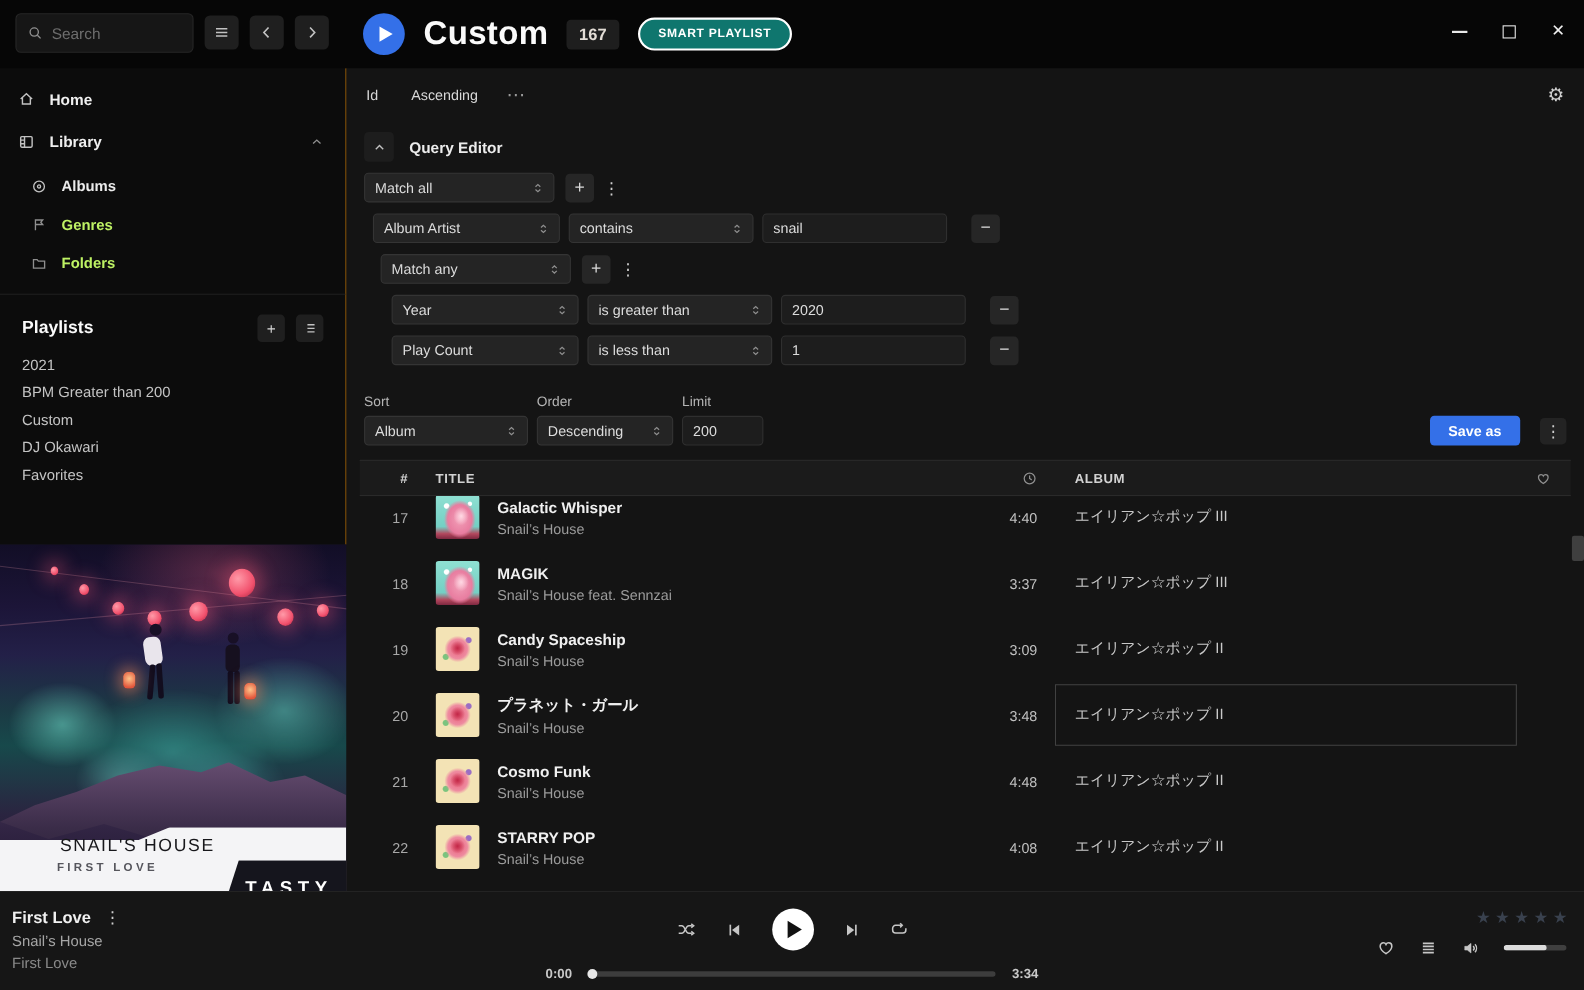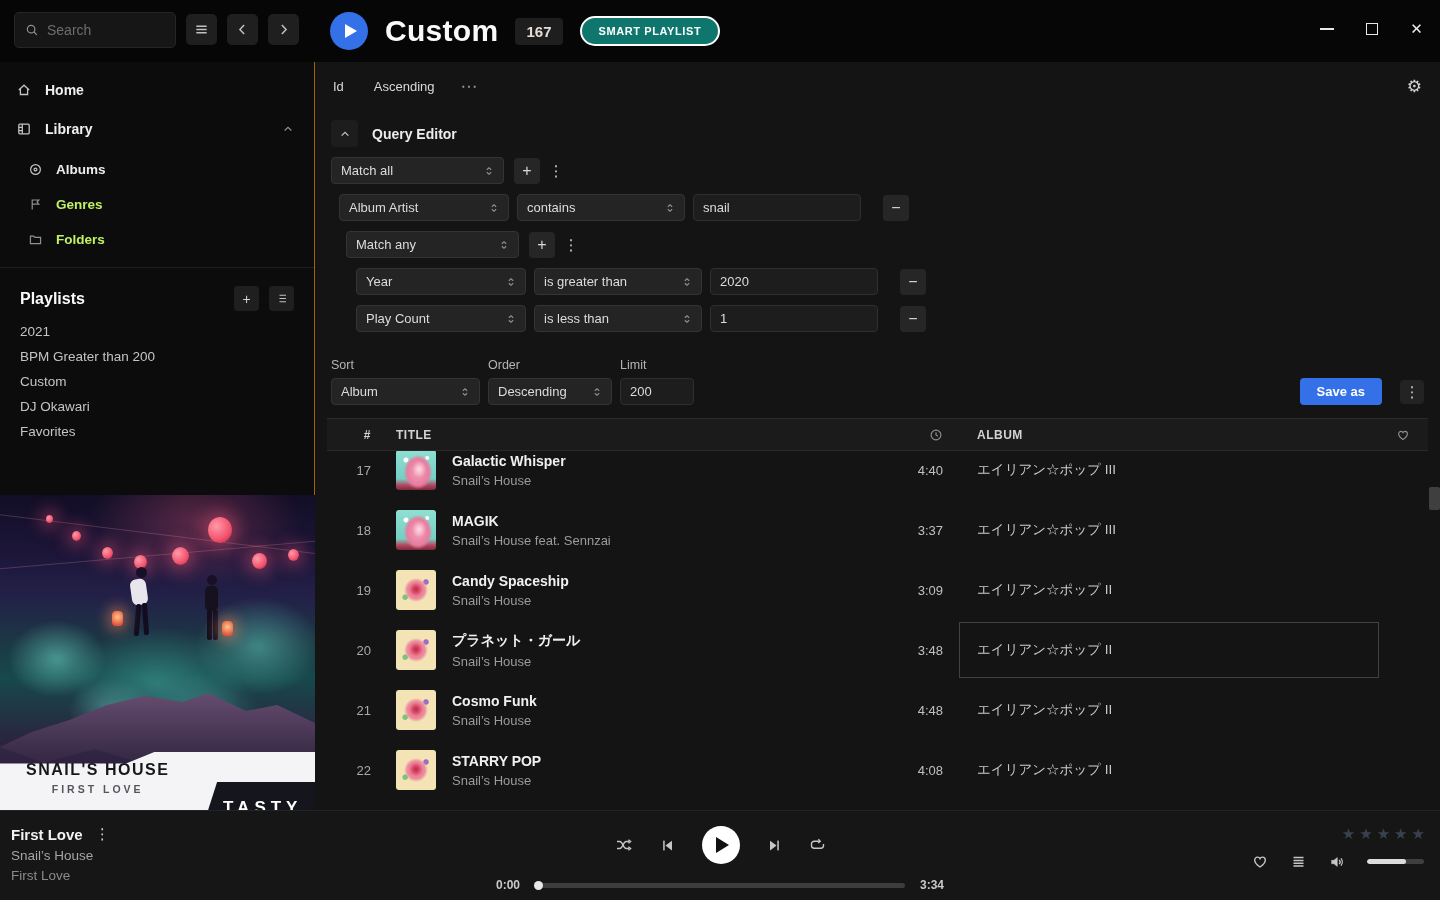--- a/index.html
+++ b/index.html
@@ -75,21 +75,21 @@
   .banner { position:absolute; left:0; bottom:0; width:100%; height:58px; }
   .banner-white { position:absolute; inset:0; background:#f4f4f6;
     clip-path:polygon(0 20%,40% 20%,49% 0,100% 0,100% 100%,0 100%); }
   .banner-dark { position:absolute; right:0; top:0; height:100%; width:37%; background:#15151d;
     clip-path:polygon(16% 0,100% 0,100% 100%,0 100%);
     display:flex; flex-direction:column; align-items:center; justify-content:center; padding-left:12px;margin-top:30px; }
   .banner-label { color:#fff; font-size:17px; font-weight:700; letter-spacing:5px; }
   .banner-label-sub { margin-top:4px; width:66px; height:3px; opacity:.55;
     background:repeating-linear-gradient(90deg,#9aa0ac 0 4px,transparent 4px 9px); }
   .banner-left { position:absolute; left:0; top:9px; width:62%; text-align:center; }
-  .banner-artist { font-size:16px; font-weight:700; color:#17171b; letter-spacing:1.5px; }
+  .banner-artist { font-size:16px; font-weight:400; color:#17171b; letter-spacing:1.5px;text-align:right; }
   .banner-album { font-size:10.5px; font-weight:600; color:#55555c; letter-spacing:3px; margin-top:4px; }
 
   
   .main { position:absolute; left:315px; top:62px; width:1125px; height:748px; background:#141414; }
   .toolbar { display:flex; align-items:center; height:48px; padding:0 18px 0 18px; }
   .tb-btn { font-size:13px; font-weight:400; color:#d8d8d8; cursor:pointer; }
   .tb-ellipsis { margin-left:26px; color:#9a9a9a; font-size:17px; cursor:pointer; line-height:1; }
   .gear { margin-left:auto; font-size:17px; color:#d0d0d0; cursor:pointer; }
 
   .qe { margin:10px 16px 0 16px; }

